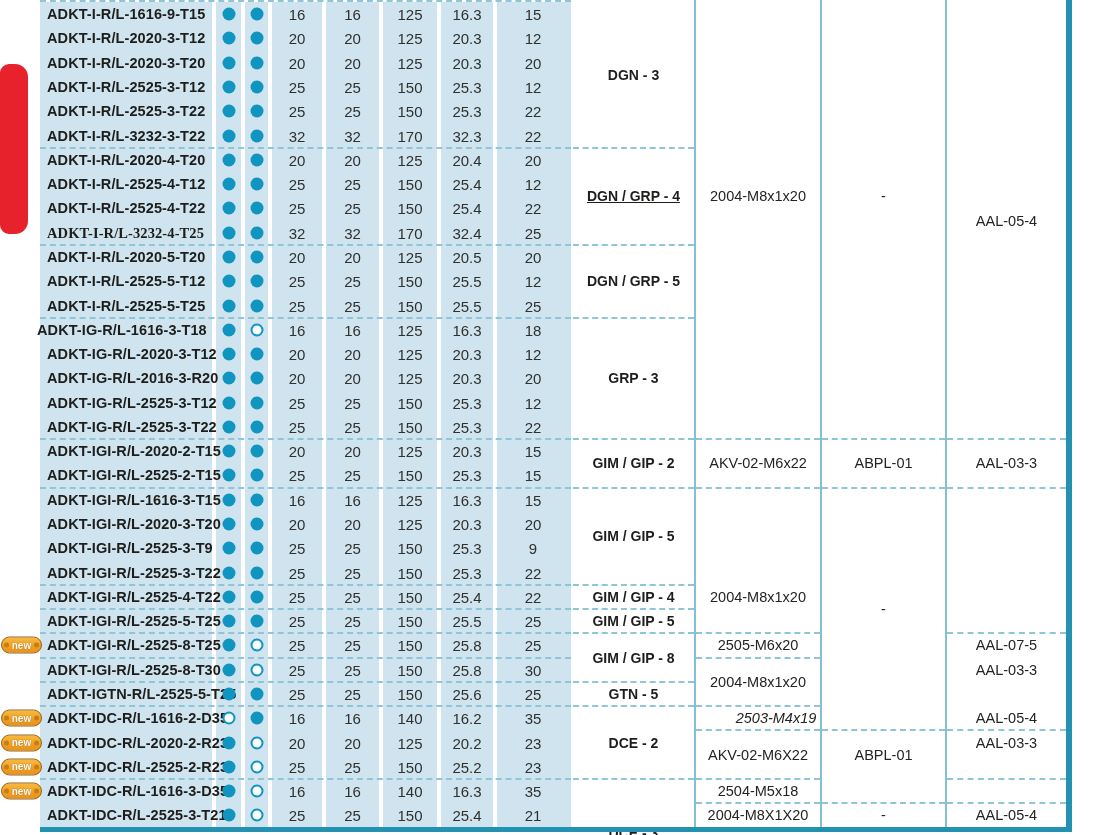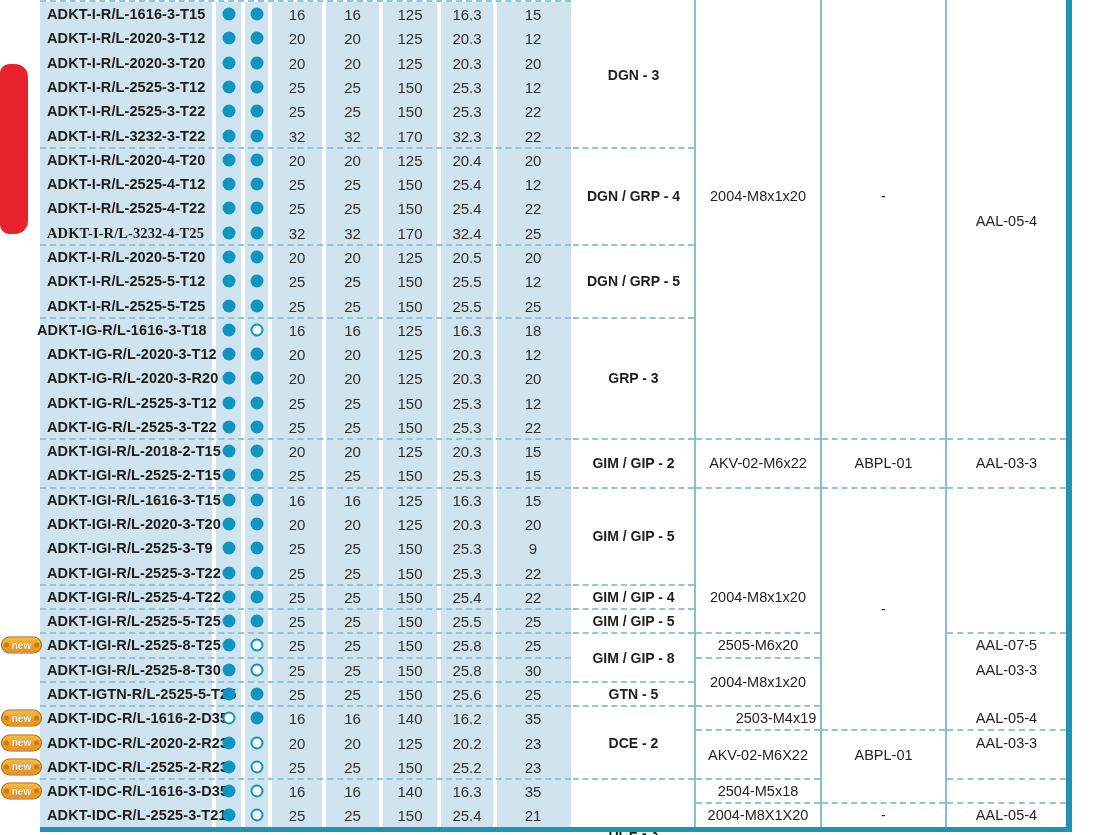--- a/index.html
+++ b/index.html
@@ -40,21 +40,21 @@
         <div class="strip" style="left: 40px; top: 2px; width: 172px; height: 825.52px;"></div>
         <div class="strip" style="left: 216px; top: 2px; width: 25px; height: 825.52px;"></div>
         <div class="strip" style="left: 245px; top: 2px; width: 23px; height: 825.52px;"></div>
         <div class="strip" style="left: 272px; top: 2px; width: 50px; height: 825.52px;"></div>
         <div class="strip" style="left: 326px; top: 2px; width: 53px; height: 825.52px;"></div>
         <div class="strip" style="left: 383px; top: 2px; width: 54px; height: 825.52px;"></div>
         <div class="strip" style="left: 441px; top: 2px; width: 52px; height: 825.52px;"></div>
         <div class="strip" style="left: 497px; top: 2px; width: 74px; height: 825.52px;"></div>
       </div>
     <div id="rows-layer">
-        <div class="desig" style="left: 47px; top: 14.14px;">ADKT-I-R/L-1616-3-T15</div>
+        <div class="desig" style="left: 47px; top: 14.14px;">ADKT-I-R/L-1616-9-T15</div>
         <div class="dot filled" style="left: 228.5px; top: 14.14px;"></div>
         <div class="dot filled" style="left: 256.5px; top: 14.14px;"></div>
         <div class="num" style="left: 297px; top: 14.14px;">16</div>
         <div class="num" style="left: 352.5px; top: 14.14px;">16</div>
         <div class="num" style="left: 410px; top: 14.14px;">125</div>
         <div class="num" style="left: 467px; top: 14.14px;">16.3</div>
         <div class="num" style="left: 533px; top: 14.14px;">15</div>
         <div class="desig" style="left: 47px; top: 38.42px;">ADKT-I-R/L-2020-3-T12</div>
         <div class="dot filled" style="left: 228.5px; top: 38.42px;"></div>
         <div class="dot filled" style="left: 256.5px; top: 38.42px;"></div>
@@ -160,21 +160,21 @@
         <div class="num" style="left: 467px; top: 329.78px;">16.3</div>
         <div class="num" style="left: 533px; top: 329.78px;">18</div>
         <div class="desig" style="left: 47px; top: 354.06px;">ADKT-IG-R/L-2020-3-T12</div>
         <div class="dot filled" style="left: 228.5px; top: 354.06px;"></div>
         <div class="dot filled" style="left: 256.5px; top: 354.06px;"></div>
         <div class="num" style="left: 297px; top: 354.06px;">20</div>
         <div class="num" style="left: 352.5px; top: 354.06px;">20</div>
         <div class="num" style="left: 410px; top: 354.06px;">125</div>
         <div class="num" style="left: 467px; top: 354.06px;">20.3</div>
         <div class="num" style="left: 533px; top: 354.06px;">12</div>
-        <div class="desig" style="left: 47px; top: 378.34px;">ADKT-IG-R/L-2020-3-R20</div>
+        <div class="desig" style="left: 47px; top: 378.34px;">ADKT-IG-R/L-2016-3-R20</div>
         <div class="dot filled" style="left: 228.5px; top: 378.34px;"></div>
         <div class="dot filled" style="left: 256.5px; top: 378.34px;"></div>
         <div class="num" style="left: 297px; top: 378.34px;">20</div>
         <div class="num" style="left: 352.5px; top: 378.34px;">20</div>
         <div class="num" style="left: 410px; top: 378.34px;">125</div>
         <div class="num" style="left: 467px; top: 378.34px;">20.3</div>
         <div class="num" style="left: 533px; top: 378.34px;">20</div>
         <div class="desig" style="left: 47px; top: 402.62px;">ADKT-IG-R/L-2525-3-T12</div>
         <div class="dot filled" style="left: 228.5px; top: 402.62px;"></div>
         <div class="dot filled" style="left: 256.5px; top: 402.62px;"></div>
@@ -184,21 +184,21 @@
         <div class="num" style="left: 467px; top: 402.62px;">25.3</div>
         <div class="num" style="left: 533px; top: 402.62px;">12</div>
         <div class="desig" style="left: 47px; top: 426.9px;">ADKT-IG-R/L-2525-3-T22</div>
         <div class="dot filled" style="left: 228.5px; top: 426.9px;"></div>
         <div class="dot filled" style="left: 256.5px; top: 426.9px;"></div>
         <div class="num" style="left: 297px; top: 426.9px;">25</div>
         <div class="num" style="left: 352.5px; top: 426.9px;">25</div>
         <div class="num" style="left: 410px; top: 426.9px;">150</div>
         <div class="num" style="left: 467px; top: 426.9px;">25.3</div>
         <div class="num" style="left: 533px; top: 426.9px;">22</div>
-        <div class="desig" style="left: 47px; top: 451.18px;">ADKT-IGI-R/L-2018-2-T15</div>
+        <div class="desig" style="left: 47px; top: 451.18px;">ADKT-IGI-R/L-2020-2-T15</div>
         <div class="dot filled" style="left: 228.5px; top: 451.18px;"></div>
         <div class="dot filled" style="left: 256.5px; top: 451.18px;"></div>
         <div class="num" style="left: 297px; top: 451.18px;">20</div>
         <div class="num" style="left: 352.5px; top: 451.18px;">20</div>
         <div class="num" style="left: 410px; top: 451.18px;">125</div>
         <div class="num" style="left: 467px; top: 451.18px;">20.3</div>
         <div class="num" style="left: 533px; top: 451.18px;">15</div>
         <div class="desig" style="left: 47px; top: 475.46px;">ADKT-IGI-R/L-2525-2-T15</div>
         <div class="dot filled" style="left: 228.5px; top: 475.46px;"></div>
         <div class="dot filled" style="left: 256.5px; top: 475.46px;"></div>
@@ -315,37 +315,37 @@
         <div class="dot filled" style="left: 228.5px; top: 815.38px;"></div>
         <div class="dot open" style="left: 256.5px; top: 815.38px;"></div>
         <div class="num" style="left: 297px; top: 815.38px;">25</div>
         <div class="num" style="left: 352.5px; top: 815.38px;">25</div>
         <div class="num" style="left: 410px; top: 815.38px;">150</div>
         <div class="num" style="left: 467px; top: 815.38px;">25.4</div>
         <div class="num" style="left: 533px; top: 815.38px;">21</div>
       </div>
     <div id="cells-layer">
         <div class="gcell" style="left: 633.5px; top: 74.84px;">DGN - 3</div>
-        <div class="gcell" style="left: 633.5px; top: 196.24px;">DGN / GRP - 4</div>
+        <div class="gcell" style="left: 633.5px; top: 196.24px; text-decoration: underline;">DGN / GRP - 4</div>
         <div class="gcell" style="left: 633.5px; top: 281.22px;">DGN / GRP - 5</div>
         <div class="gcell" style="left: 633.5px; top: 378.34px;">GRP - 3</div>
         <div class="gcell" style="left: 633.5px; top: 463.32px;">GIM / GIP - 2</div>
         <div class="gcell" style="left: 633.5px; top: 536.16px;">GIM / GIP - 5</div>
         <div class="gcell" style="left: 633.5px; top: 596.86px;">GIM / GIP - 4</div>
         <div class="gcell" style="left: 633.5px; top: 621.14px;">GIM / GIP - 5</div>
         <div class="gcell" style="left: 633.5px; top: 657.56px;">GIM / GIP - 8</div>
         <div class="gcell" style="left: 633.5px; top: 693.98px;">GTN - 5</div>
         <div class="gcell" style="left: 633.5px; top: 742.54px;">DCE - 2</div>
         <div class="gcell" style="left: 633.5px; top: 795px; margin-top: 38px;">DCE - 3</div>
         <div class="vcell" style="left: 758px; top: 196.24px;">2004-M8x1x20</div>
         <div class="vcell" style="left: 758px; top: 463.32px;">AKV-02-M6x22</div>
         <div class="vcell" style="left: 758px; top: 596.86px;">2004-M8x1x20</div>
         <div class="vcell" style="left: 758px; top: 645.42px;">2505-M6x20</div>
         <div class="vcell" style="left: 758px; top: 681.84px;">2004-M8x1x20</div>
-        <div class="vcell" style="left: 776px; top: 718.26px;">2503-M4x19</div>
+        <div class="vcell" style="left: 776px; top: 718.26px; font-style: italic;">2503-M4x19</div>
         <div class="vcell" style="left: 758px; top: 754.68px;">AKV-02-M6X22</div>
         <div class="vcell" style="left: 758px; top: 791.1px;">2504-M5x18</div>
         <div class="vcell" style="left: 758px; top: 815.38px;">2004-M8X1X20</div>
         <div class="vcell" style="left: 883.5px; top: 196.24px;">-</div>
         <div class="vcell" style="left: 883.5px; top: 463.32px;">ABPL-01</div>
         <div class="vcell" style="left: 883.5px; top: 609px;">-</div>
         <div class="vcell" style="left: 883.5px; top: 754.68px;">ABPL-01</div>
         <div class="vcell" style="left: 883.5px; top: 815.38px;">-</div>
         <div class="vcell" style="left: 1006.5px; top: 220.52px;">AAL-05-4</div>
         <div class="vcell" style="left: 1006.5px; top: 463.32px;">AAL-03-3</div>

